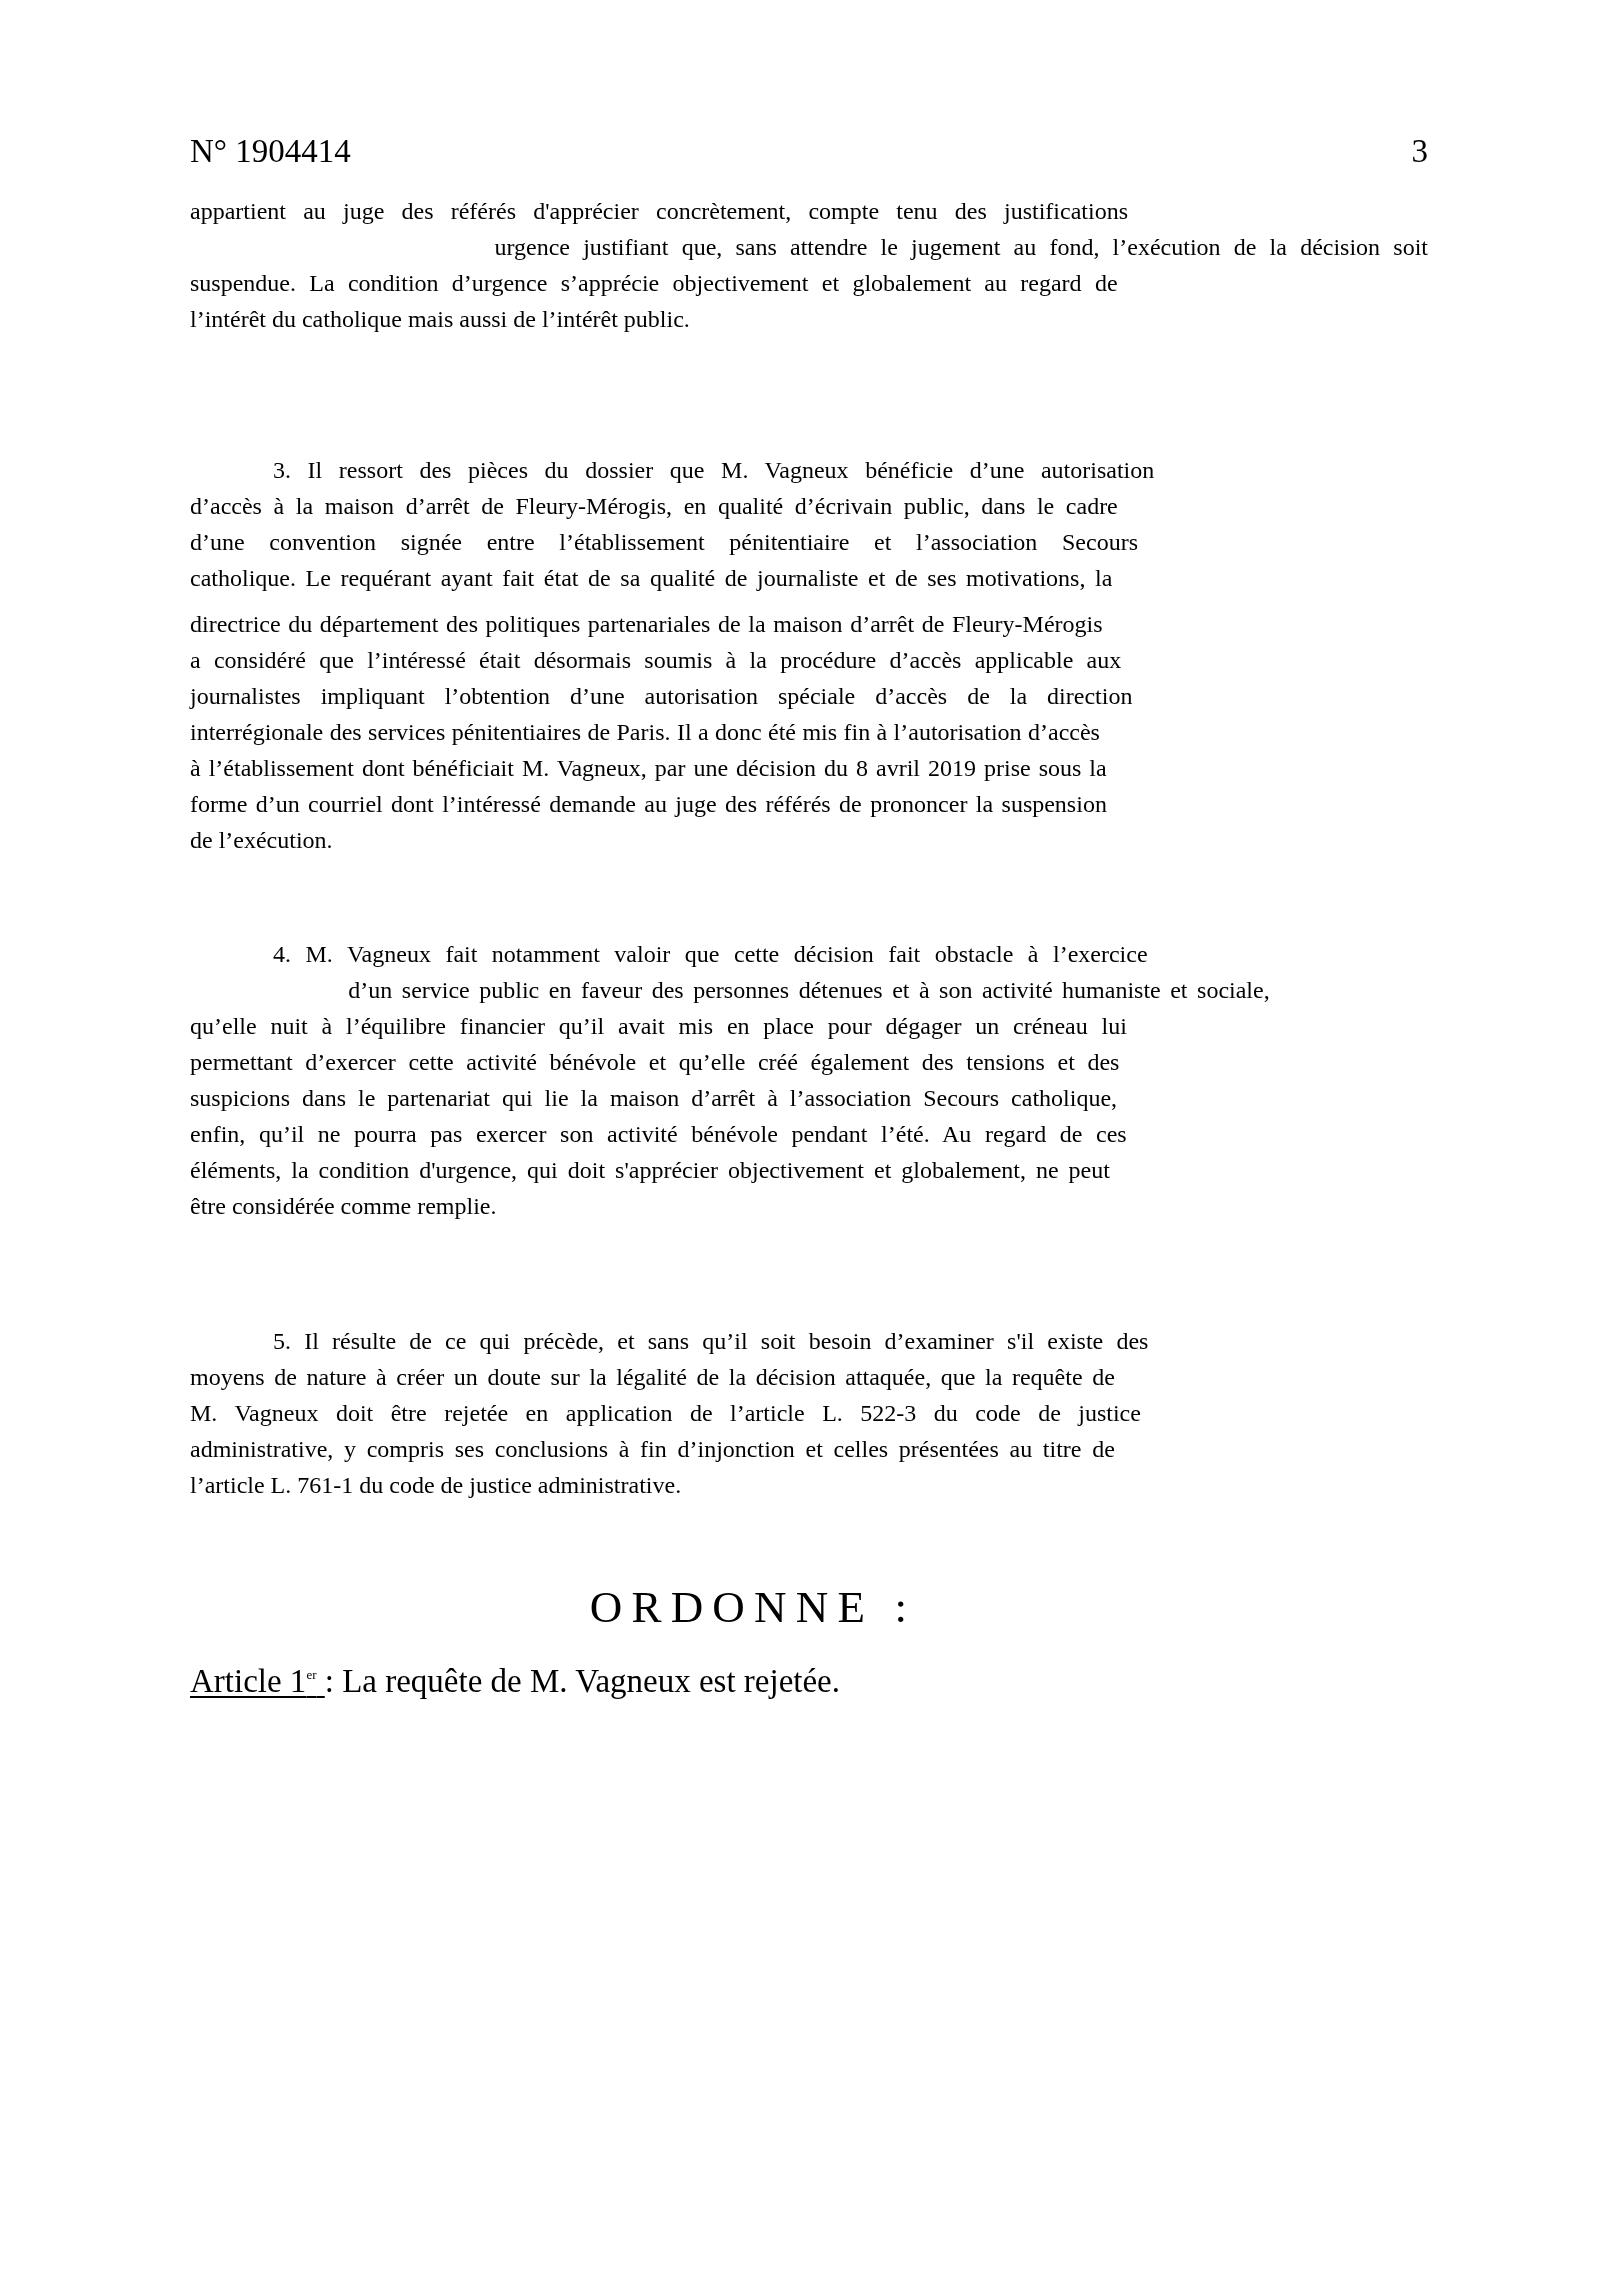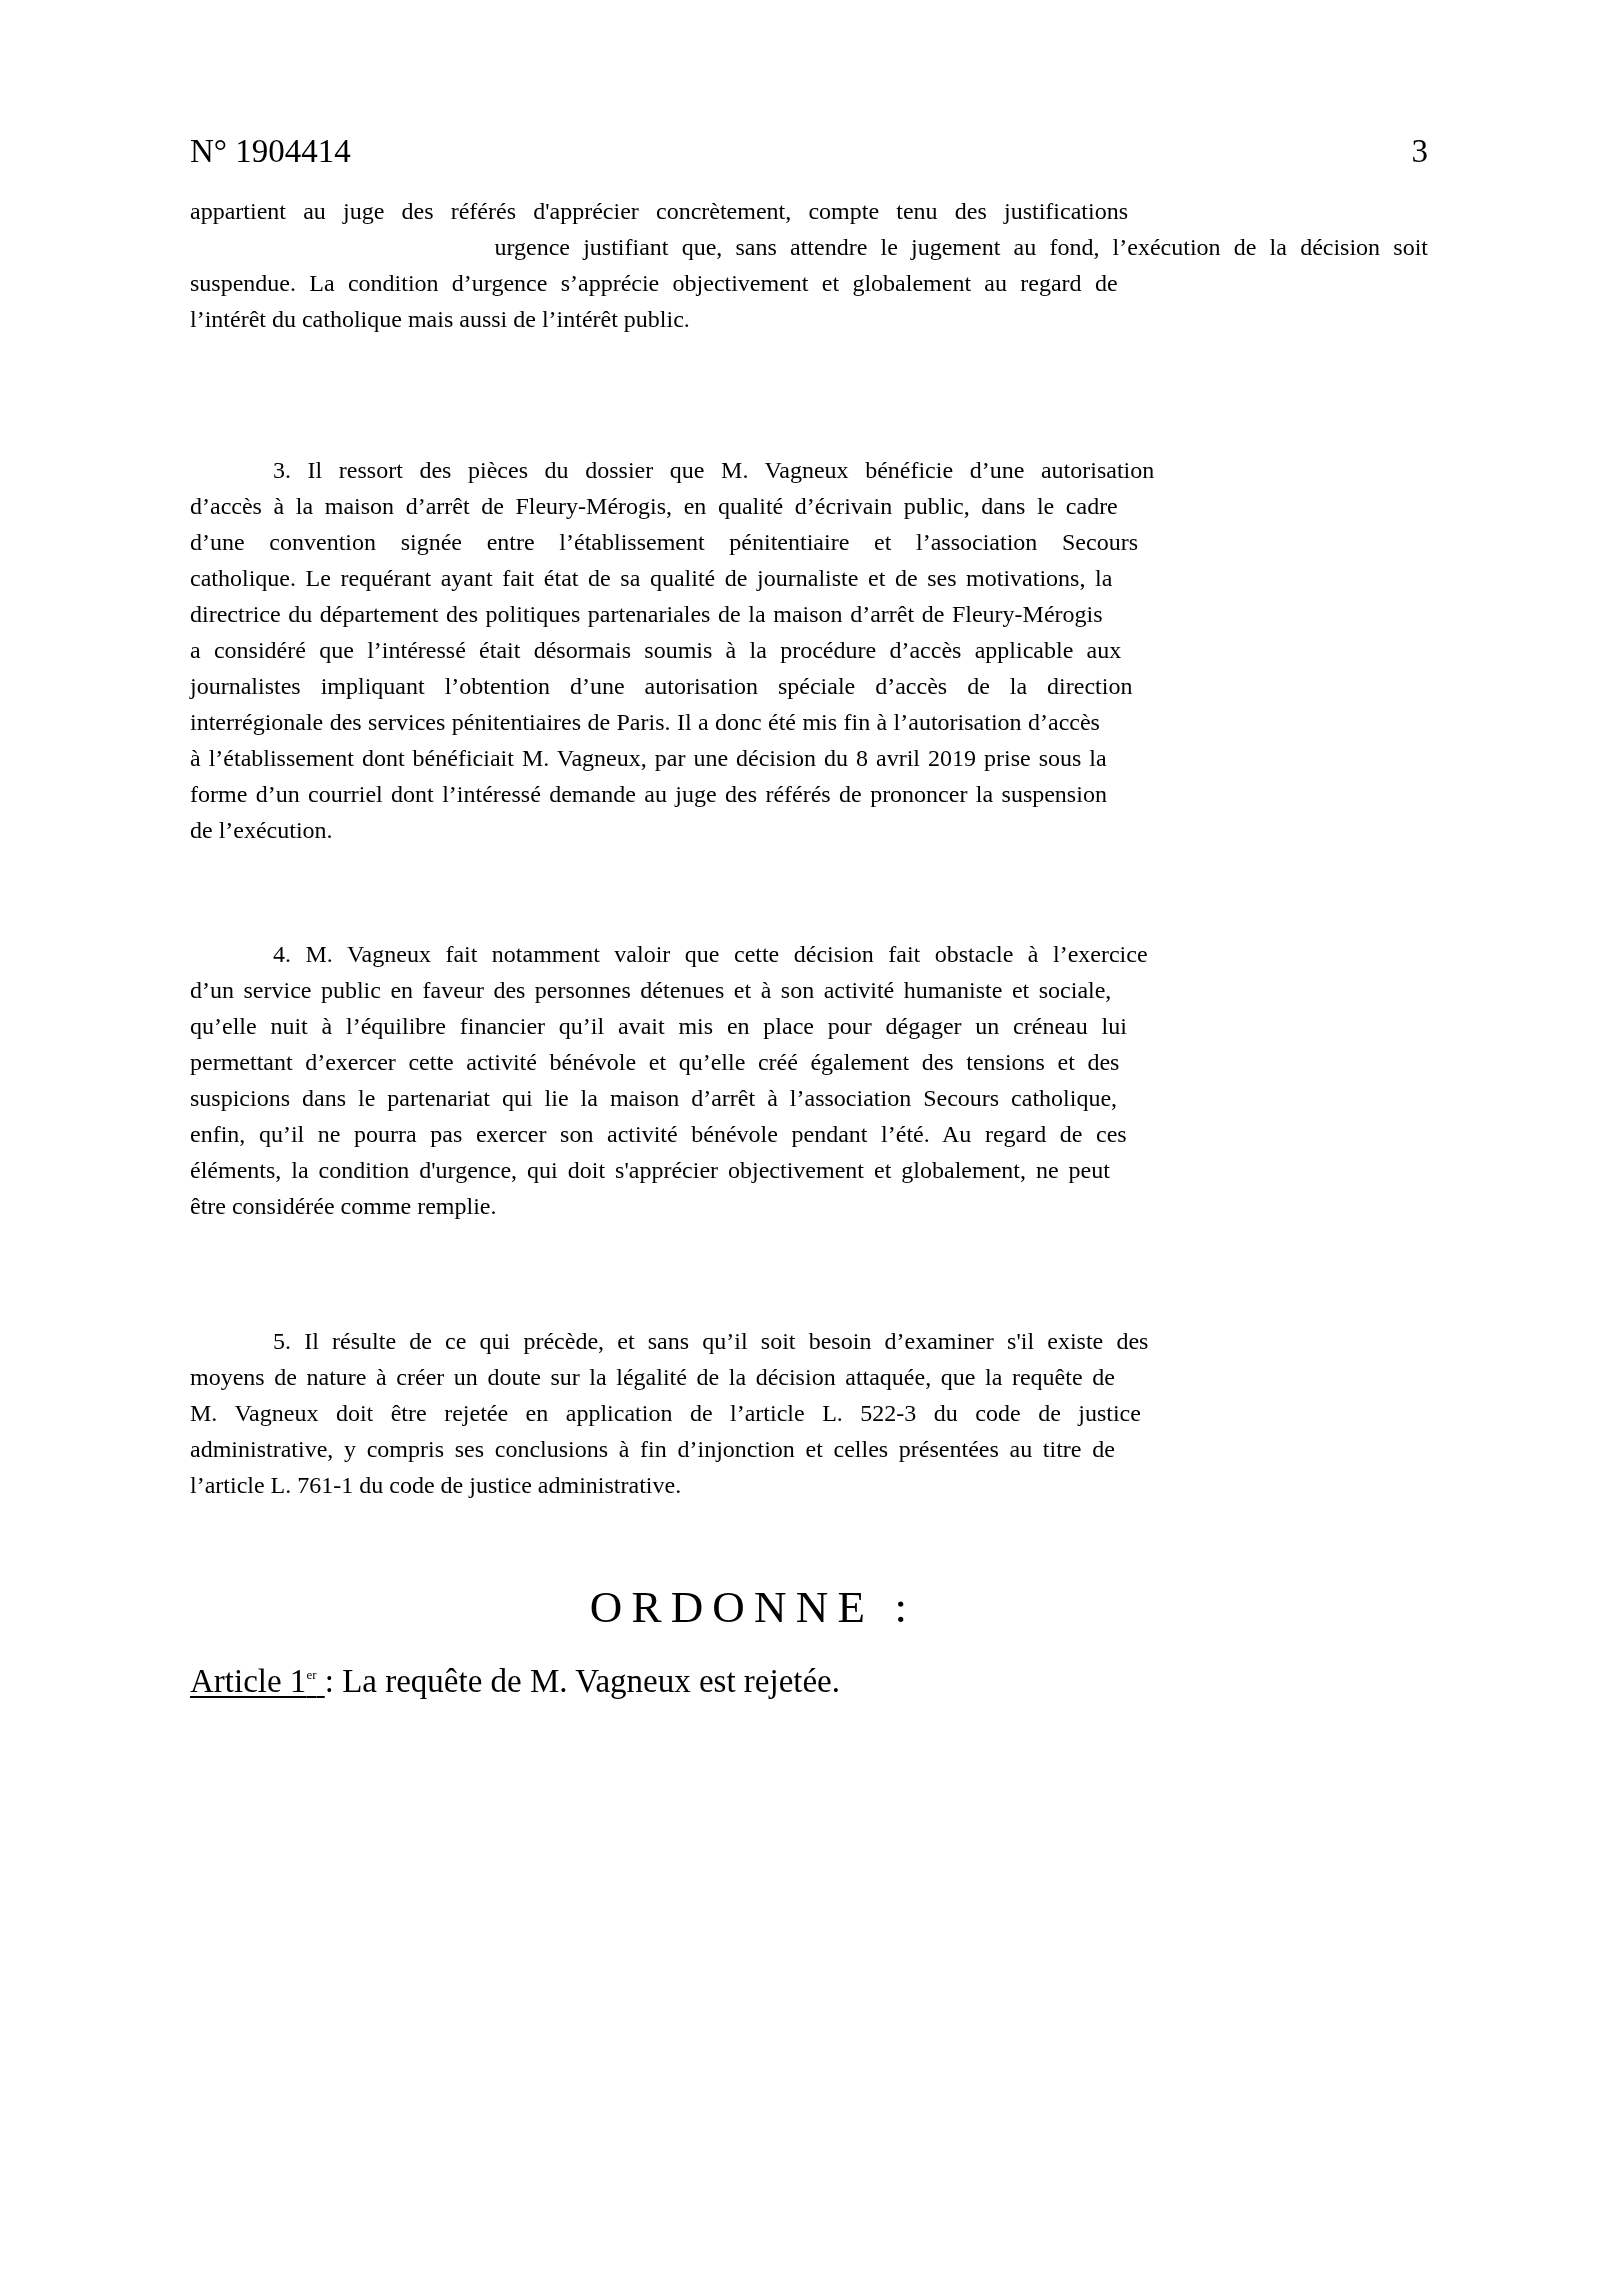--- a/index.html
+++ b/index.html
@@ -46,31 +46,31 @@
       <span class="line" style="word-spacing: 11.2px;"><span>appartient au juge des référés d'apprécier concrètement, compte tenu des justifications</span></span>
       <span class="line" style="word-spacing: 7.2px; text-align: right;"><span>urgence justifiant que, sans attendre le jugement au fond, l’exécution de la décision soit</span></span>
       <span class="line" style="word-spacing: 7.3px;"><span>suspendue. La condition d’urgence s’apprécie objectivement et globalement au regard de</span></span>
       <span class="line last"><span>l’intérêt du catholique mais aussi de l’intérêt public.</span></span>
     </div>
   <div class="block" id="p1" style="top:452px;">
       <span class="line first" style="word-spacing: 10.6px;"><span>3. Il ressort des pièces du dossier que M. Vagneux bénéficie d’une autorisation</span></span>
       <span class="line" style="word-spacing: 5.6px;"><span>d’accès à la maison d’arrêt de Fleury-Mérogis, en qualité d’écrivain public, dans le cadre</span></span>
       <span class="line" style="word-spacing: 18.7px;"><span>d’une convention signée entre l’établissement pénitentiaire et l’association Secours</span></span>
       <span class="line" style="word-spacing: 3.6px;"><span>catholique. Le requérant ayant fait état de sa qualité de journaliste et de ses motivations, la</span></span>
-      <span class="line" style="word-spacing: 1.6px;"><span>directrice du département des politiques partenariales de la maison d’arrêt de Fleury-Mérogis</span></span>
+      <span class="line" style="word-spacing: 1.6px; margin-top: 10px;"><span>directrice du département des politiques partenariales de la maison d’arrêt de Fleury-Mérogis</span></span>
       <span class="line" style="word-spacing: 7.3px;"><span>a considéré que l’intéressé était désormais soumis à la procédure d’accès applicable aux</span></span>
       <span class="line" style="word-spacing: 14px;"><span>journalistes impliquant l’obtention d’une autorisation spéciale d’accès de la direction</span></span>
       <span class="line" style="word-spacing: 0.4px;"><span>interrégionale des services pénitentiaires de Paris. Il a donc été mis fin à l’autorisation d’accès</span></span>
       <span class="line" style="word-spacing: 2px;"><span>à l’établissement dont bénéficiait M. Vagneux, par une décision du 8 avril 2019 prise sous la</span></span>
       <span class="line" style="word-spacing: 2.4px;"><span>forme d’un courriel dont l’intéressé demande au juge des référés de prononcer la suspension</span></span>
       <span class="line last"><span>de l’exécution.</span></span>
     </div>
   <div class="block" id="p2" style="top:936px;">
       <span class="line first" style="word-spacing: 8.5px;"><span>4. M. Vagneux fait notamment valoir que cette décision fait obstacle à l’exercice</span></span>
-      <span class="line" style="word-spacing: 3.5px;"><span>d’un service public en faveur des personnes détenues et à son activité humaniste et sociale,</span></span>
+      <span class="line" style="word-spacing: 3.5px; text-align: center;"><span>d’un service public en faveur des personnes détenues et à son activité humaniste et sociale,</span></span>
       <span class="line" style="word-spacing: 7.8px;"><span>qu’elle nuit à l’équilibre financier qu’il avait mis en place pour dégager un créneau lui</span></span>
       <span class="line" style="word-spacing: 6.6px;"><span>permettant d’exercer cette activité bénévole et qu’elle créé également des tensions et des</span></span>
       <span class="line" style="word-spacing: 6px;"><span>suspicions dans le partenariat qui lie la maison d’arrêt à l’association Secours catholique,</span></span>
       <span class="line" style="word-spacing: 7.6px;"><span>enfin, qu’il ne pourra pas exercer son activité bénévole pendant l’été. Au regard de ces</span></span>
       <span class="line" style="word-spacing: 4px;"><span>éléments, la condition d'urgence, qui doit s'apprécier objectivement et globalement, ne peut</span></span>
       <span class="line last"><span>être considérée comme remplie.</span></span>
     </div>
   <div class="block" id="p3" style="top:1323px;">
       <span class="line first" style="word-spacing: 7.2px;"><span>5. Il résulte de ce qui précède, et sans qu’il soit besoin d’examiner s'il existe des</span></span>
       <span class="line" style="word-spacing: 3.6px;"><span>moyens de nature à créer un doute sur la légalité de la décision attaquée, que la requête de</span></span>

